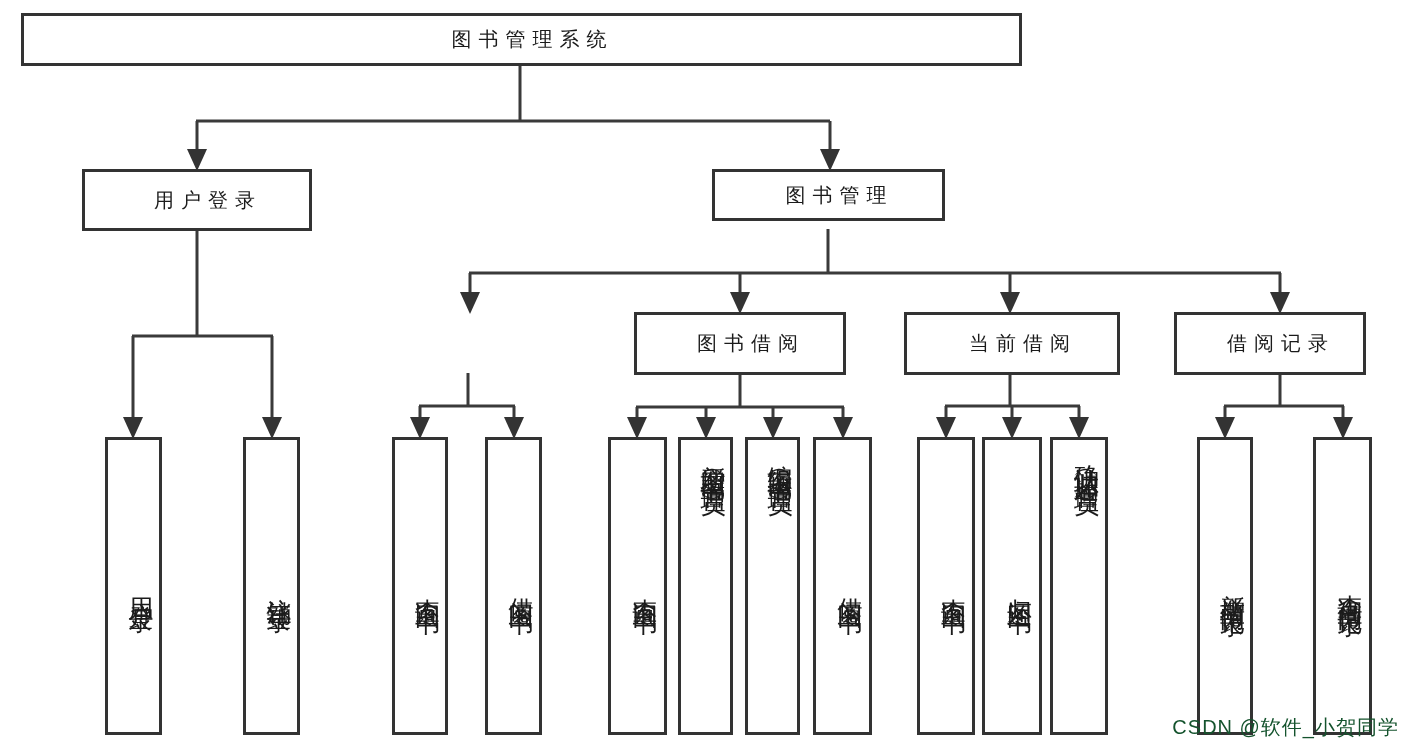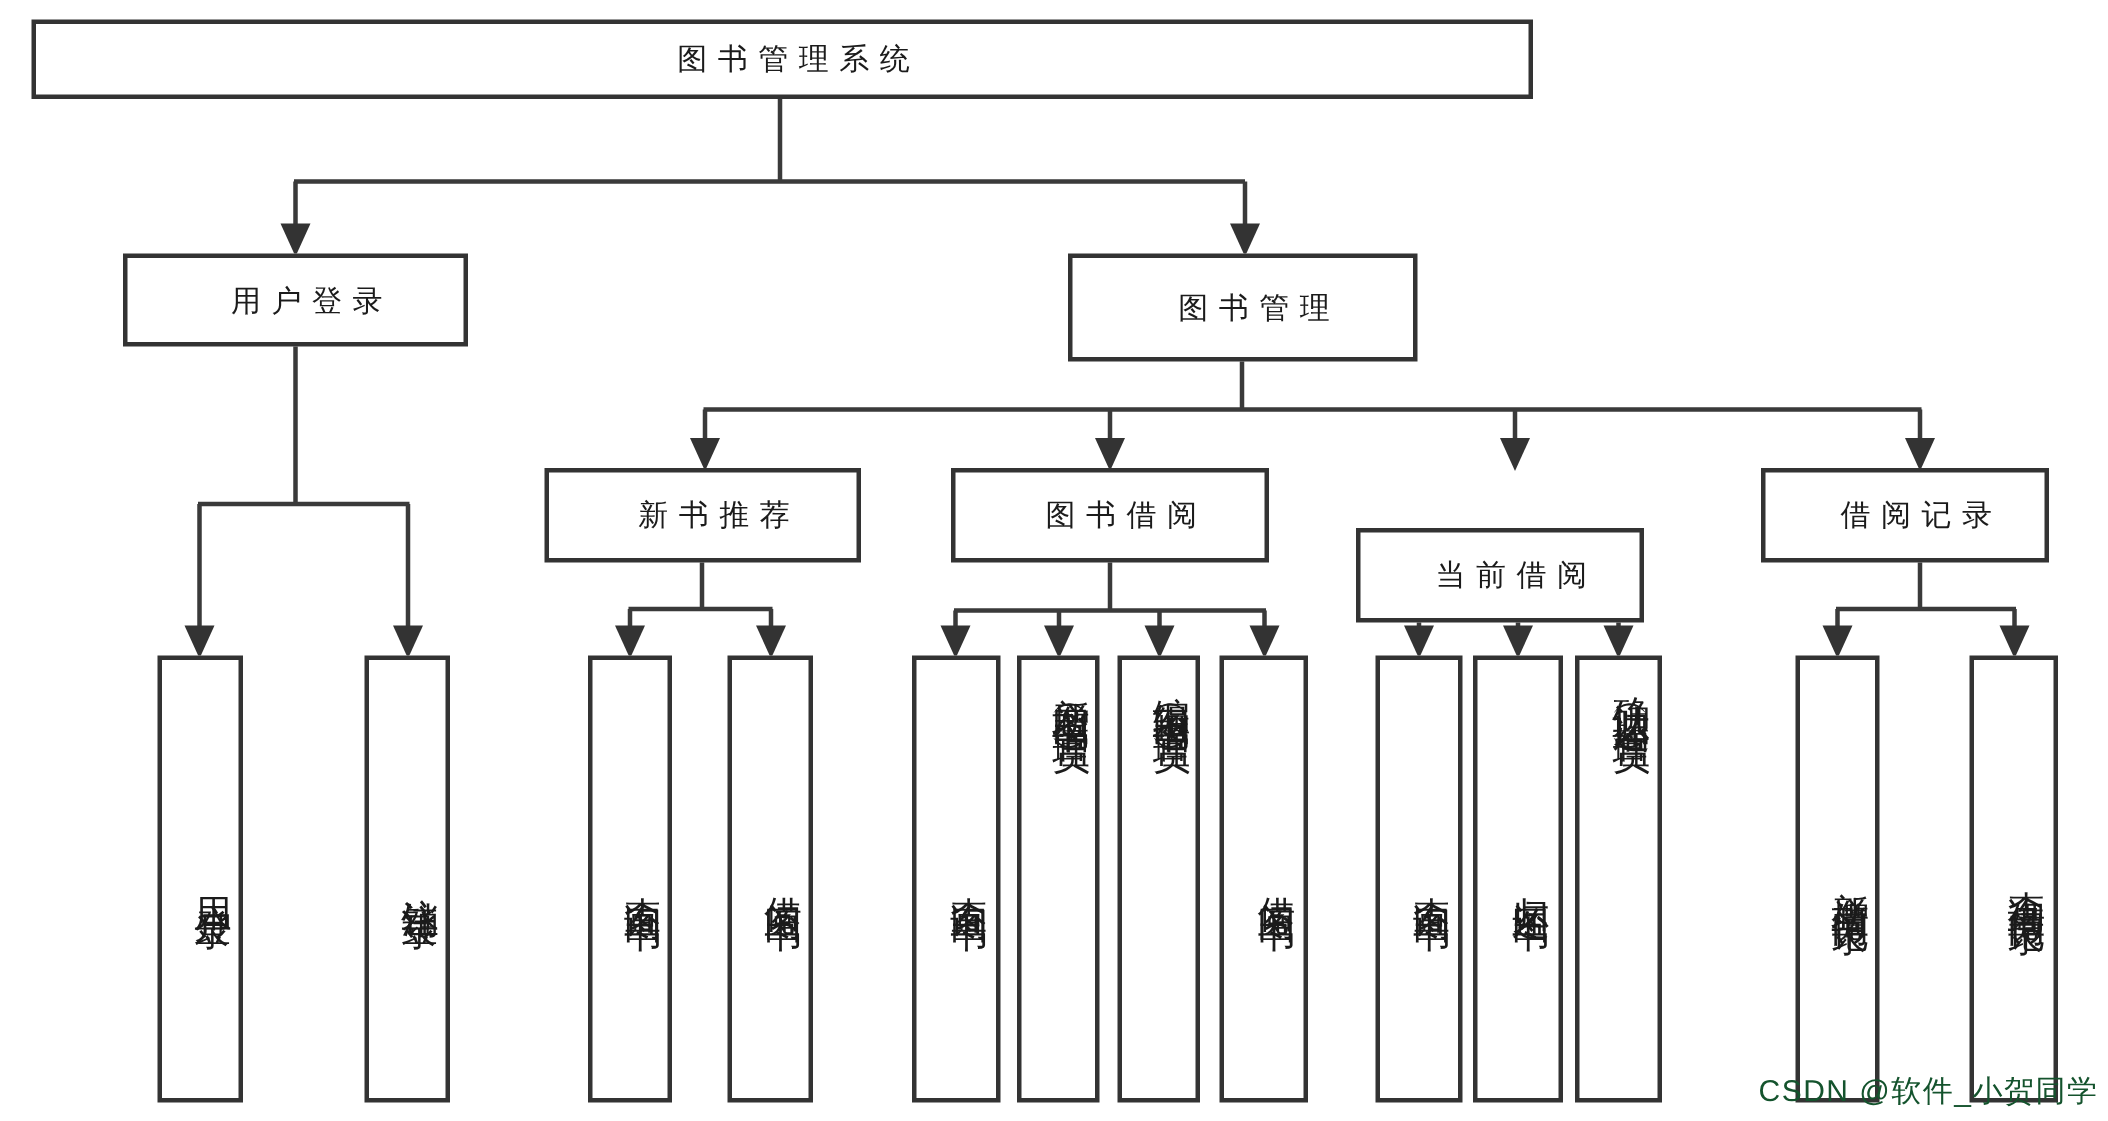--- a/index.html
+++ b/index.html
@@ -89,25 +89,24 @@
       <polygon points="1002,417 1022,417 1012,439"></polygon>
       <polygon points="1069,417 1089,417 1079,439"></polygon>
       <polygon points="1215,417 1235,417 1225,439"></polygon>
       <polygon points="1333,417 1353,417 1343,439"></polygon>
     </g>
   </svg>
 
   <div class="node hnode" style="left:21px; top:13px; width:1001px; height:53px;">图书管理系统</div>
 
   <div class="node hnode" style="left:82px; top:169px; width:230px; height:62px;">用户登录</div>
-  <div class="node hnode" style="left:712px; top:169px; width:233px; height:72px;">图书管理</div>
+  <div class="node hnode" style="left:712px; top:169px; width:233px; height:52px;">图书管理</div>
 
-  <div class="node hnode" style="left:363px; top:312px; width:211px; height:63px;">新书推荐</div>
   <div class="node hnode" style="left:634px; top:312px; width:212px; height:63px;">图书借阅</div>
-  <div class="node hnode" style="left:904px; top:312px; width:192px; height:63px;margin-top:40px;">当前借阅</div>
+  <div class="node hnode" style="left:904px; top:312px; width:216px; height:63px;">当前借阅</div>
   <div class="node hnode" style="left:1174px; top:312px; width:192px; height:63px;">借阅记录</div>
 
   <div class="node vnode" style="left:105px; top:437px; width:57px; height:298px;">
     <span class="vtext">用户登录</span>
   </div>
   <div class="node vnode" style="left:243px; top:437px; width:57px; height:298px;">
     <span class="vtext">注销登录</span>
   </div>
 
   <div class="node vnode" style="left:392px; top:437px; width:56px; height:298px;">

